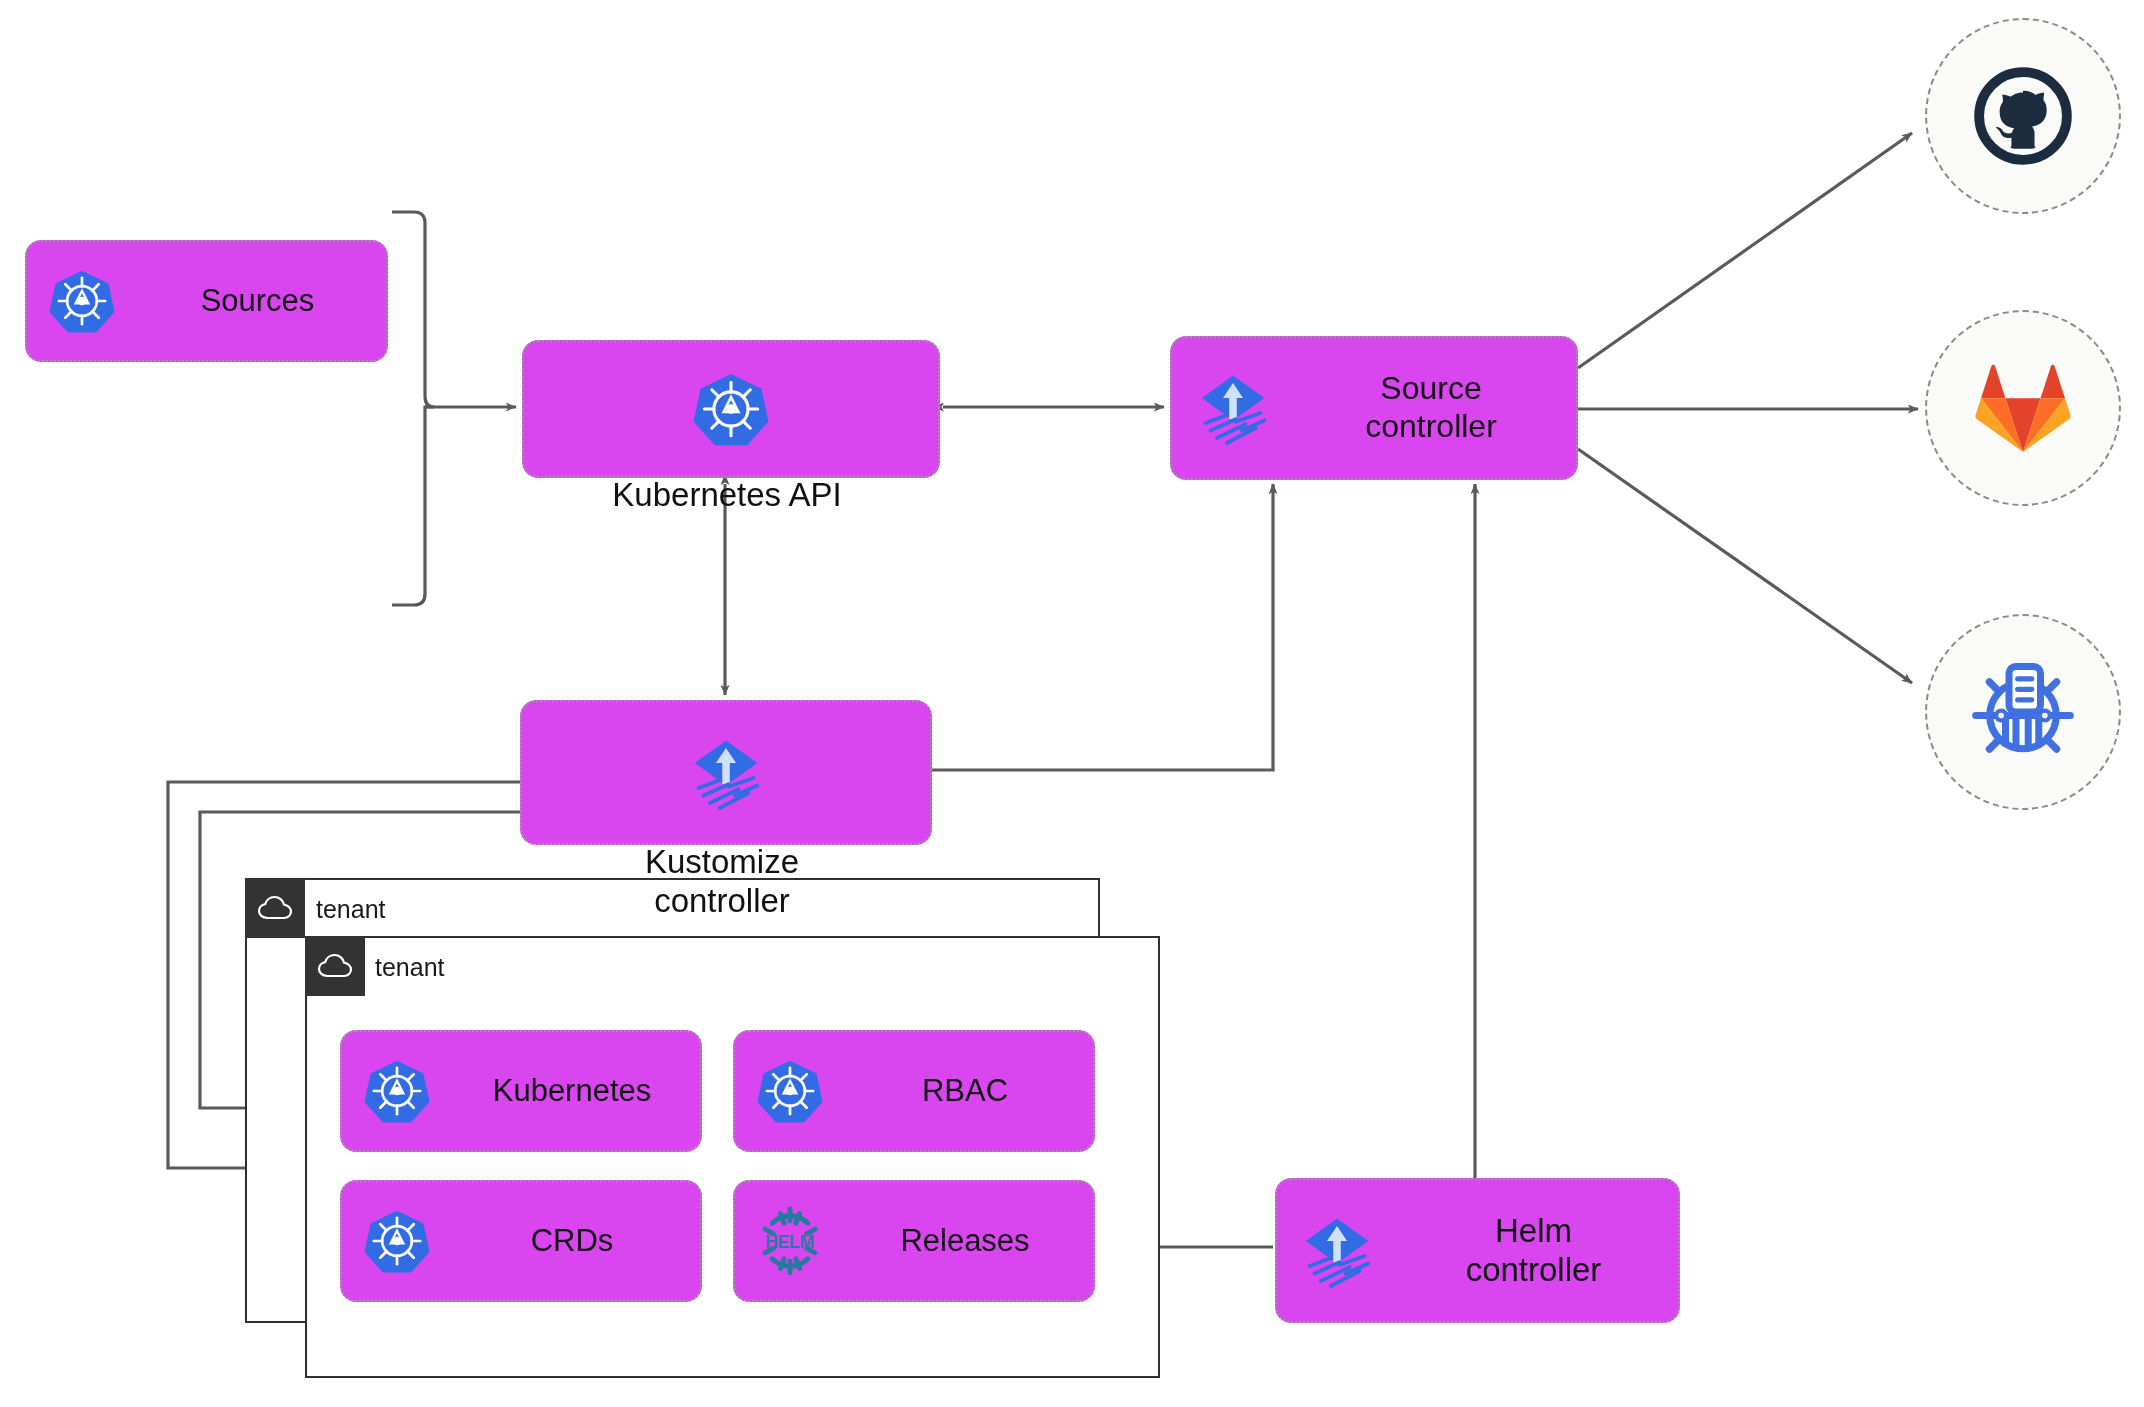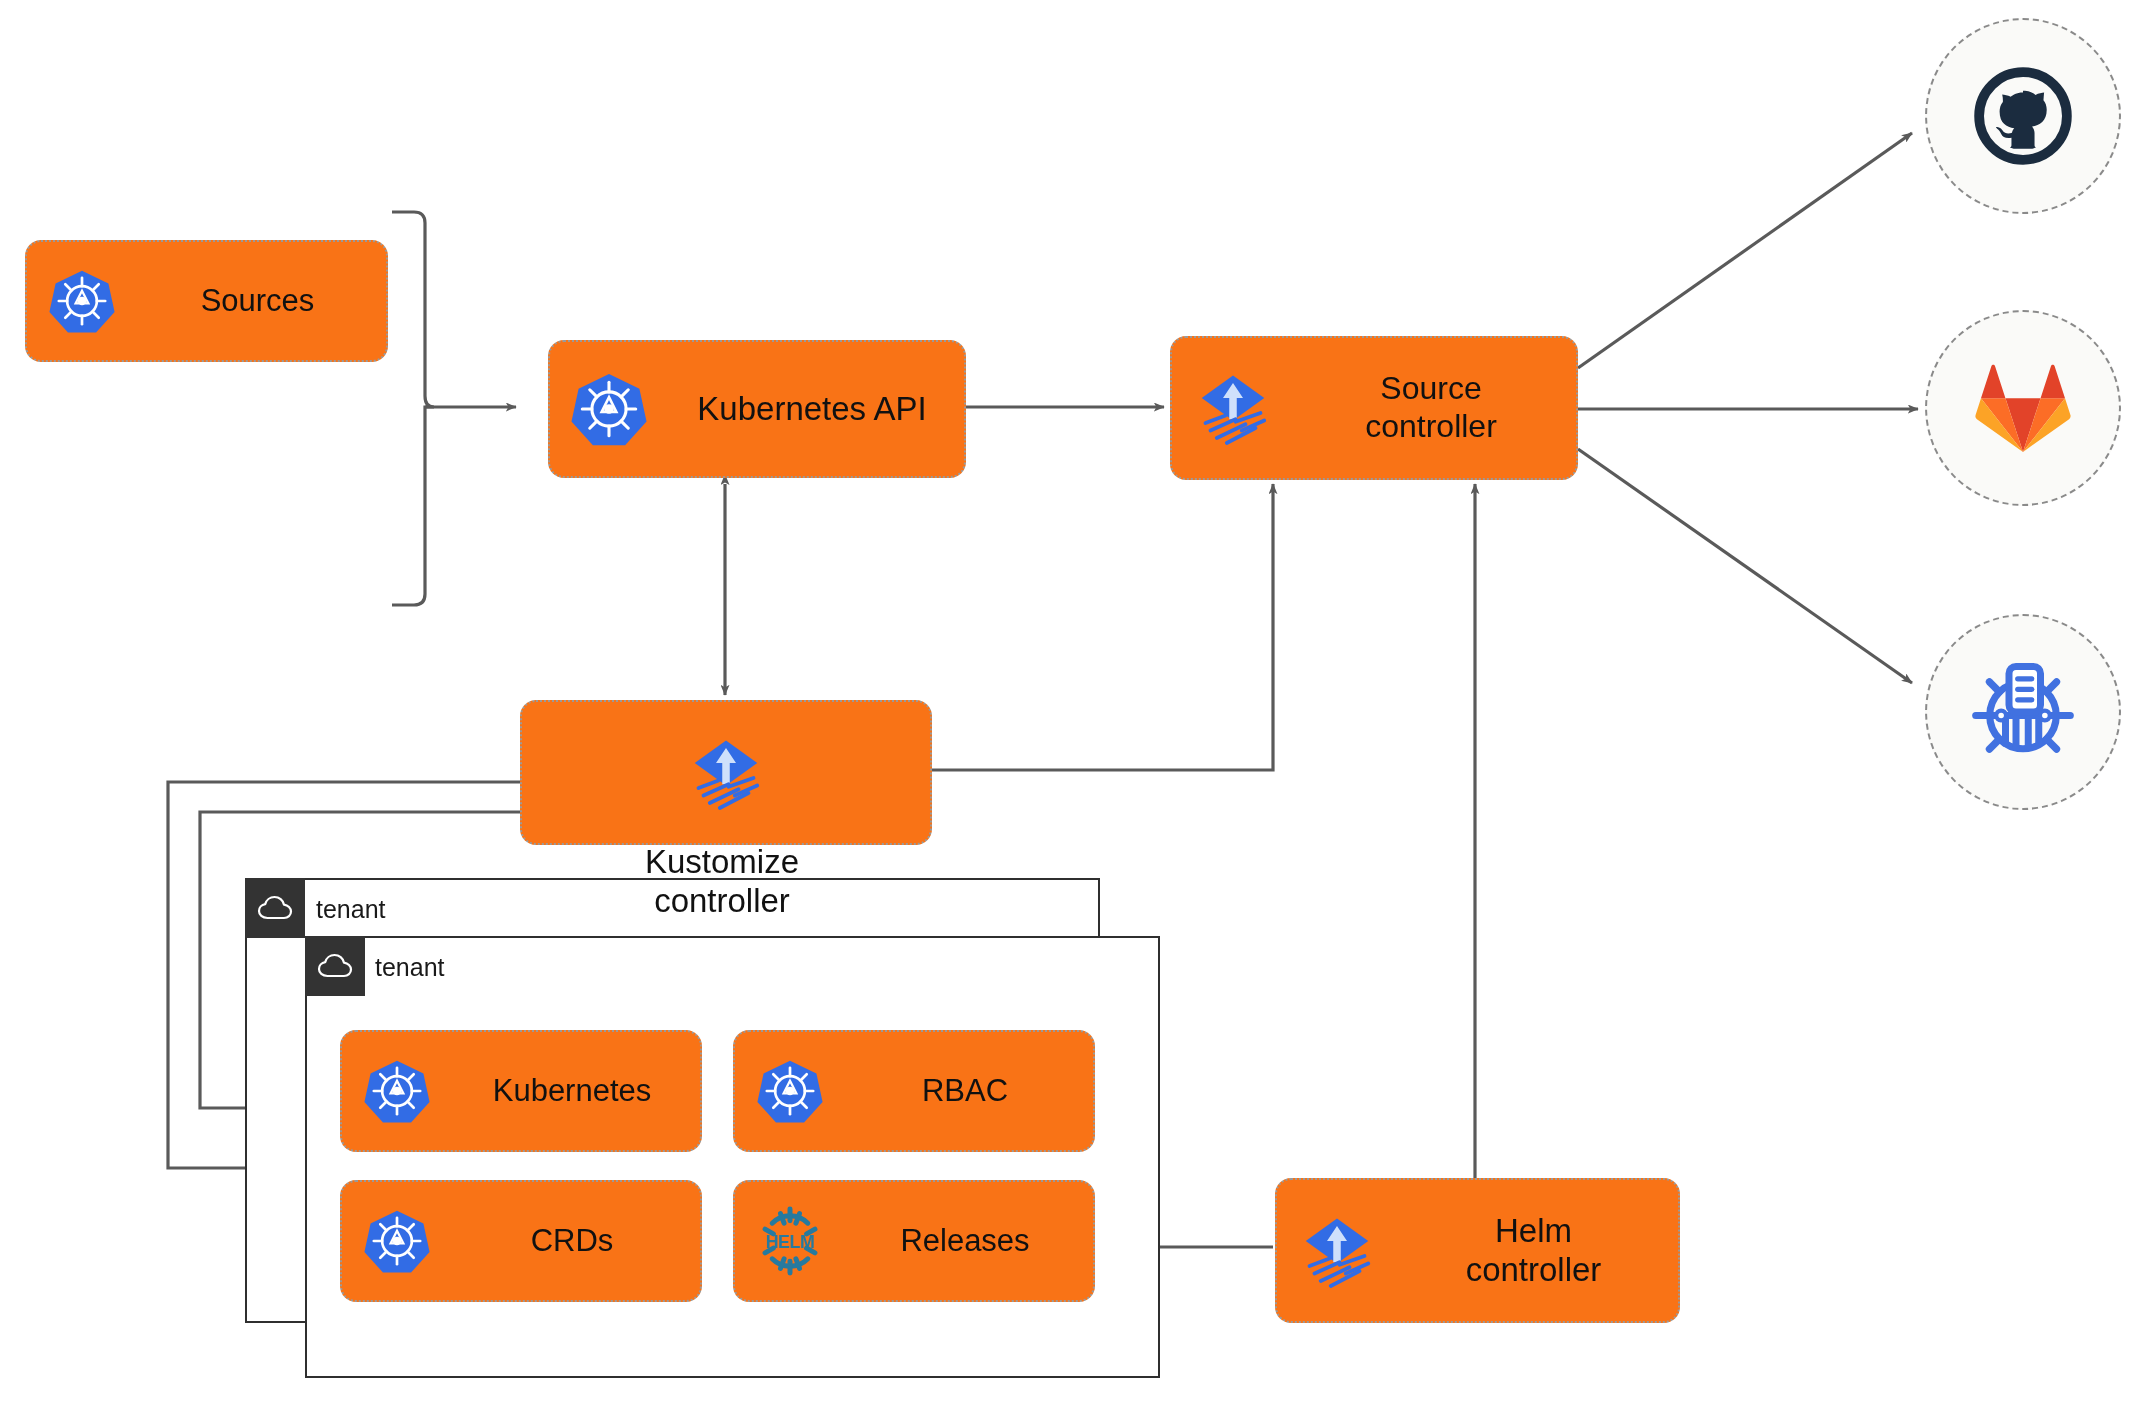--- a/index.html
+++ b/index.html
@@ -23,21 +23,21 @@
     top: 0;
     width: 2144px;
     height: 1407px;
     pointer-events: none;
   }
 
   
   .node {
     position: absolute;
     box-sizing: border-box;
-    background: #f97316;
+    background: #d946ef;
     border: 2px dotted #9a9a9a;
     border-radius: 16px;
     display: flex;
     align-items: center;
     z-index: 5;
   }
   .node .icon-slot {
     flex: 0 0 auto;
     display: flex;
     align-items: center;
@@ -156,21 +156,21 @@
         </g>
         <g fill="none" stroke="#ffffff" stroke-width="2.2">
           <path d="M32 22 L38.2 34.4 L25.8 34.4 Z"></path>
         </g>
       </svg>
     </div>
     <div class="node-label" style="font-size:31px;">Sources</div>
   </div>
 
 
-  <div class="node" style="left:548px; top:340px; width:418px; height:138px;">
+  <div class="node" style="left:522px; top:340px; width:418px; height:138px;flex-direction:column;">
     <div class="icon-slot" style="width:118px;height:100%;">
       <svg width="76" height="76" viewBox="0 0 64 64" aria-hidden="true">
         <path d="M32 2.6 L57.6 15 L63.6 42.6 L45.6 62.6 L18.4 62.6 L0.4 42.6 L6.4 15 Z" fill="#326ce5"></path>
         <g fill="none" stroke="#ffffff" stroke-width="2.6" stroke-linecap="round">
           <circle cx="32" cy="32" r="14.4"></circle>
           <circle cx="32" cy="32" r="4.1" fill="#ffffff" stroke="none"></circle>
           <path d="M32 17.6 L32 9.5"></path>
           <path d="M32 46.4 L32 54.5"></path>
           <path d="M46.4 32 L54.5 32"></path>
           <path d="M17.6 32 L9.5 32"></path>

